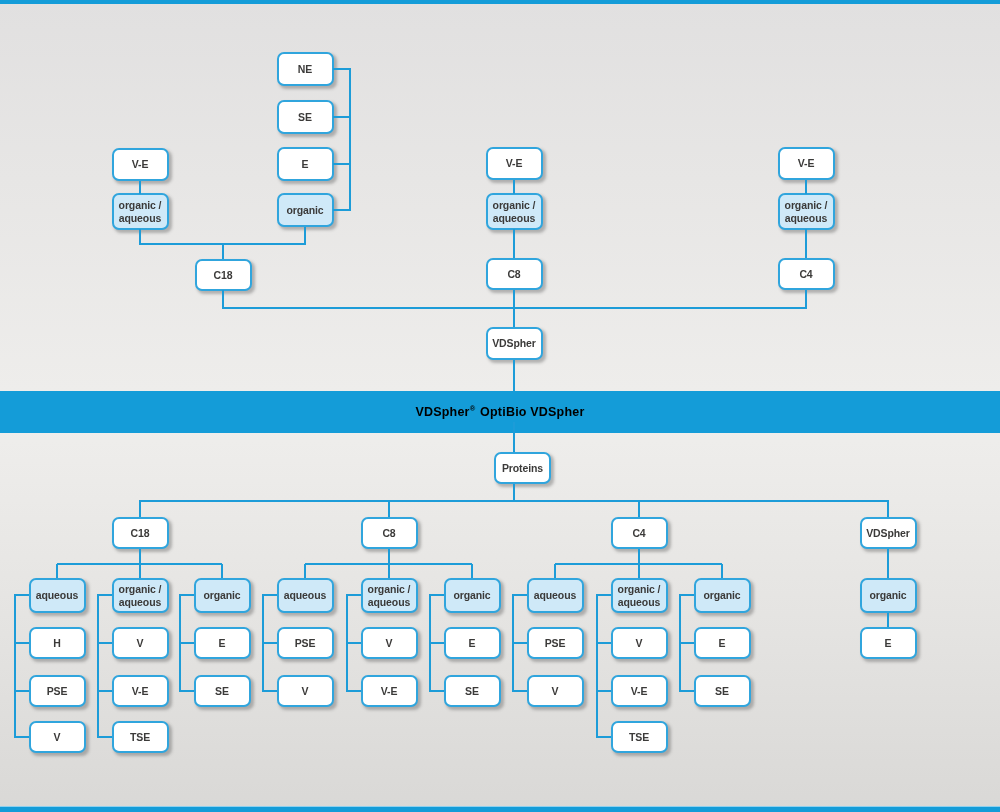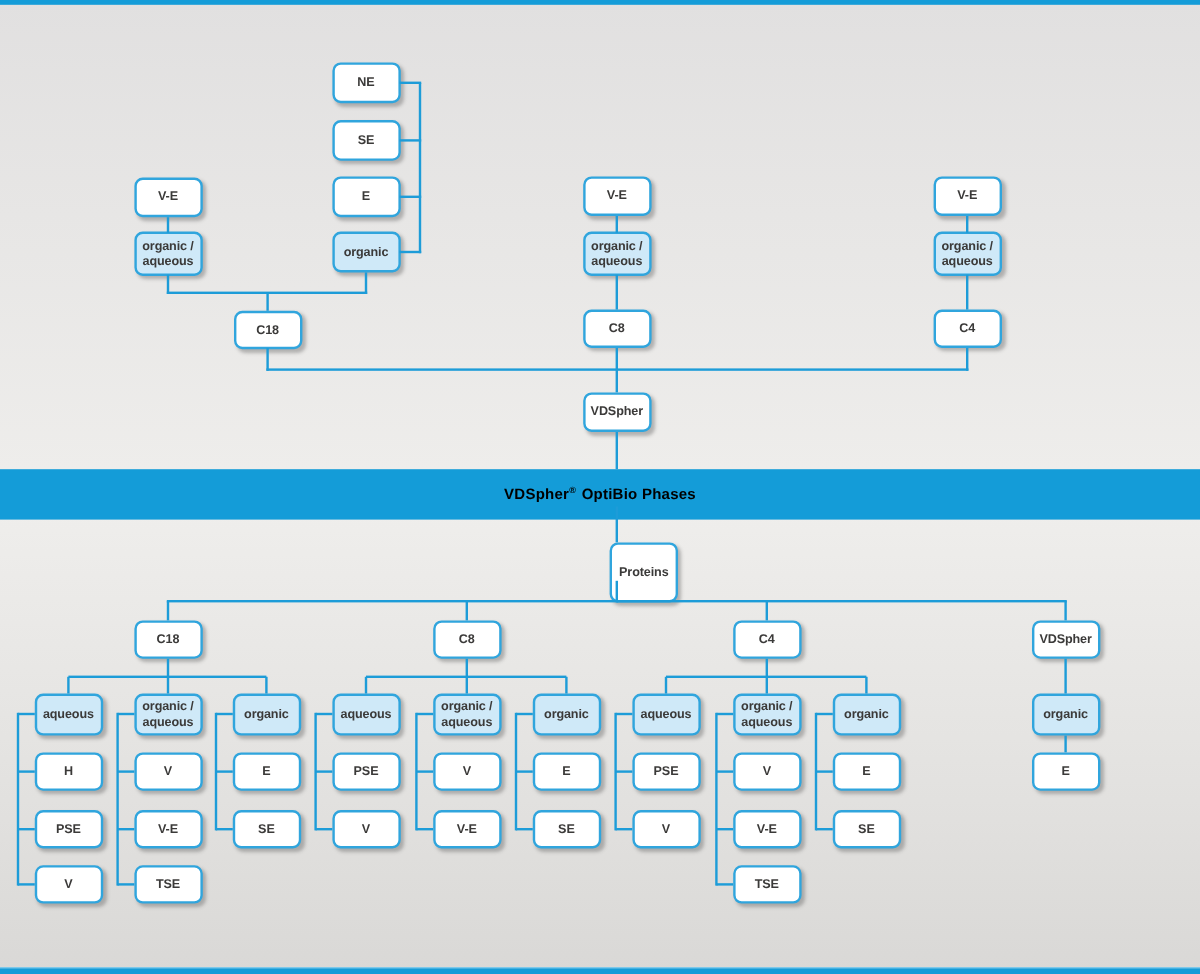--- a/index.html
+++ b/index.html
@@ -31,21 +31,21 @@
   }
   .node.hl{background:#cfe9f8;}
   .cline{position:absolute;background:#1d9cd8;}
 </style>
 </head>
 <body>
 
 <div id="canvas">
   <div id="bar-top" class="bar"></div>
   <div id="banner">
-    <span>VDSpher</span><span class="reg">®</span>&nbsp;<span>OptiBio Phases</span>
+    <span>VDSpher</span><span class="reg">®</span>&nbsp;<span>OptiBio VDSpher</span>
   </div>
   <div id="bar-bottom" class="bar"></div>
 <div class="node" style="left: 276.5px; top: 52px; height: 34px;">NE</div>
     <div class="node" style="left: 276.5px; top: 100px; height: 34px;">SE</div>
     <div class="node" style="left: 276.5px; top: 147px; height: 34px;">E</div>
     <div class="node hl" style="left: 276.5px; top: 193px; height: 34px;">organic</div>
     <div class="cline" style="left: 349px; top: 69px; width: 2px; height: 142px;"></div>
     <div class="cline" style="left: 333px; top: 68px; width: 18px; height: 2px;"></div>
     <div class="cline" style="left: 333px; top: 116px; width: 18px; height: 2px;"></div>
     <div class="cline" style="left: 333px; top: 163px; width: 18px; height: 2px;"></div>
@@ -68,21 +68,21 @@
     <div class="node" style="left: 777.5px; top: 258px; height: 32px;">C4</div>
     <div class="cline" style="left: 805px; top: 180px; width: 2px; height: 14px;"></div>
     <div class="cline" style="left: 805px; top: 229px; width: 2px; height: 29px;"></div>
     <div class="cline" style="left: 222px; top: 290px; width: 2px; height: 19px;"></div>
     <div class="cline" style="left: 805px; top: 290px; width: 2px; height: 19px;"></div>
     <div class="cline" style="left: 222px; top: 307px; width: 585px; height: 2px;"></div>
     <div class="cline" style="left: 513px; top: 290px; width: 2px; height: 37px;"></div>
     <div class="node" style="left: 485.5px; top: 327px; height: 33px;">VDSpher</div>
     <div class="cline" style="left: 513px; top: 360px; width: 2px; height: 31px;"></div>
     <div class="cline" style="left: 513px; top: 422px; width: 2px; height: 30px;"></div>
-    <div class="node" style="left: 508px; top: 452px; height: 50px;">Proteins</div>
+    <div class="node" style="left: 494px; top: 452px; height: 32px;">Proteins</div>
     <div class="cline" style="left: 513px; top: 484px; width: 2px; height: 18px;"></div>
     <div class="cline" style="left: 139px; top: 500px; width: 750px; height: 2px;"></div>
     <div class="node" style="left: 111.5px; top: 517px; height: 32px;">C18</div>
     <div class="cline" style="left: 139px; top: 501px; width: 2px; height: 16px;"></div>
     <div class="cline" style="left: 139px; top: 549px; width: 2px; height: 16px;"></div>
     <div class="cline" style="left: 57px; top: 563px; width: 165px; height: 2px;"></div>
     <div class="cline" style="left: 56px; top: 564px; width: 2px; height: 14px;"></div>
     <div class="node hl" style="left: 28.5px; top: 578px; height: 35px;">aqueous</div>
     <div class="cline" style="left: 14px; top: 594px; width: 2px; height: 144px;"></div>
     <div class="cline" style="left: 15px; top: 594px; width: 14px; height: 2px;"></div>

